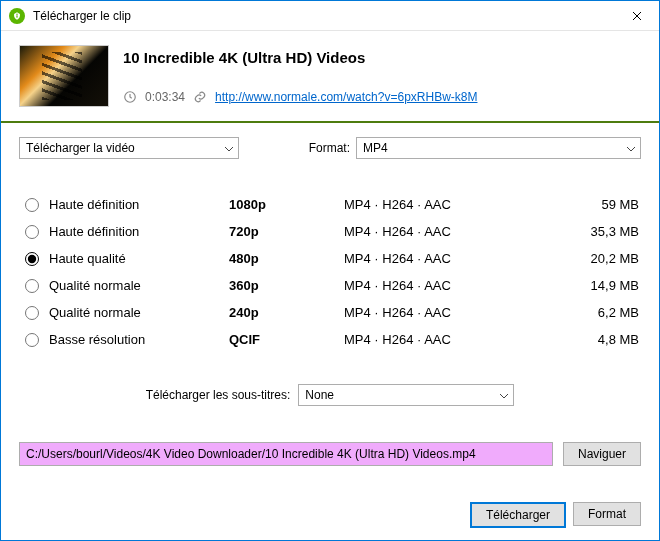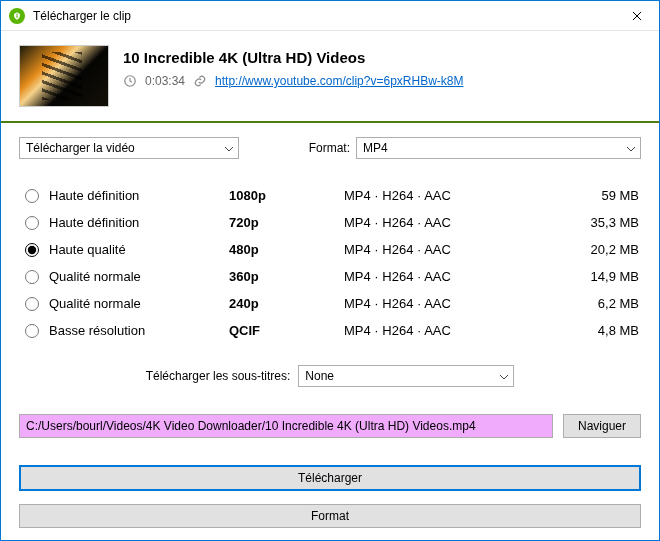--- a/index.html
+++ b/index.html
@@ -65,21 +65,21 @@
   }
   .thumb-stripes {
     position: absolute;
     left: 25%; top: 10%;
     width: 45%; height: 80%;
     background:
       repeating-linear-gradient(20deg, rgba(0,0,0,0.65) 0 3px, transparent 3px 8px);
     filter: blur(.4px);
     opacity: .9;
   }
-  .header-info { display: flex; flex-direction: column; gap: 8px; }
+  .header-info { display: flex; flex-direction: column; gap: 24px; }
   .video-title { font-weight: 700; font-size: 15px; margin-top: 4px; }
   .meta-row { display: flex; align-items: center; gap: 8px; color: #666; font-size: 12px; }
   .meta-row .duration { color: #666; }
   .meta-row a { color: #0066cc; text-decoration: underline; }
   .meta-icon { width: 14px; height: 14px; color: #888; }
 
   
   .content {
     flex: 1;
     border-top: 2px solid #4d7c0f;
@@ -171,22 +171,21 @@
     height: 24px;
     border: 1px solid #adadad;
     background: #e1e1e1;
     cursor: pointer;
   }
 
   
   .footer {
     display: flex;
     justify-content: flex-end;
-    gap: 13px;
-    flex-direction: column;
+    gap: 7px;
   }
   .footer .btn.primary {
     border: 2px solid #0078d7;
     background: #e1e1e1;
     height: 26px;
   }
 </style>
 </head>
 <body>
 
@@ -218,21 +217,21 @@
       <div class="meta-row">
         <svg class="meta-icon" viewBox="0 0 24 24" fill="none" stroke="currentColor" stroke-width="2">
             <circle cx="12" cy="12" r="9"></circle>
             <path d="M12 7v5l3 2"></path>
           </svg>
         <span class="duration">0:03:34</span>
         <svg class="meta-icon" viewBox="0 0 24 24" fill="none" stroke="currentColor" stroke-width="2">
             <path d="M10 14a5 5 0 0 0 7 0l2-2a5 5 0 0 0-7-7l-1 1"></path>
             <path d="M14 10a5 5 0 0 0-7 0l-2 2a5 5 0 0 0 7 7l1-1"></path>
           </svg>
-        <a href="#">http://www.youtube.com/clip?v=6pxRHBw-k8M</a>
+        <a href="#">http://www.normale.com/watch?v=6pxRHBw-k8M</a>
       </div>
     </div>
   </div>
 
   <div class="content">
 
     <div class="row-selects">
       <div class="select-wrap">
         <select class="native sel1">
           <option>Télécharger la vidéo</option>

